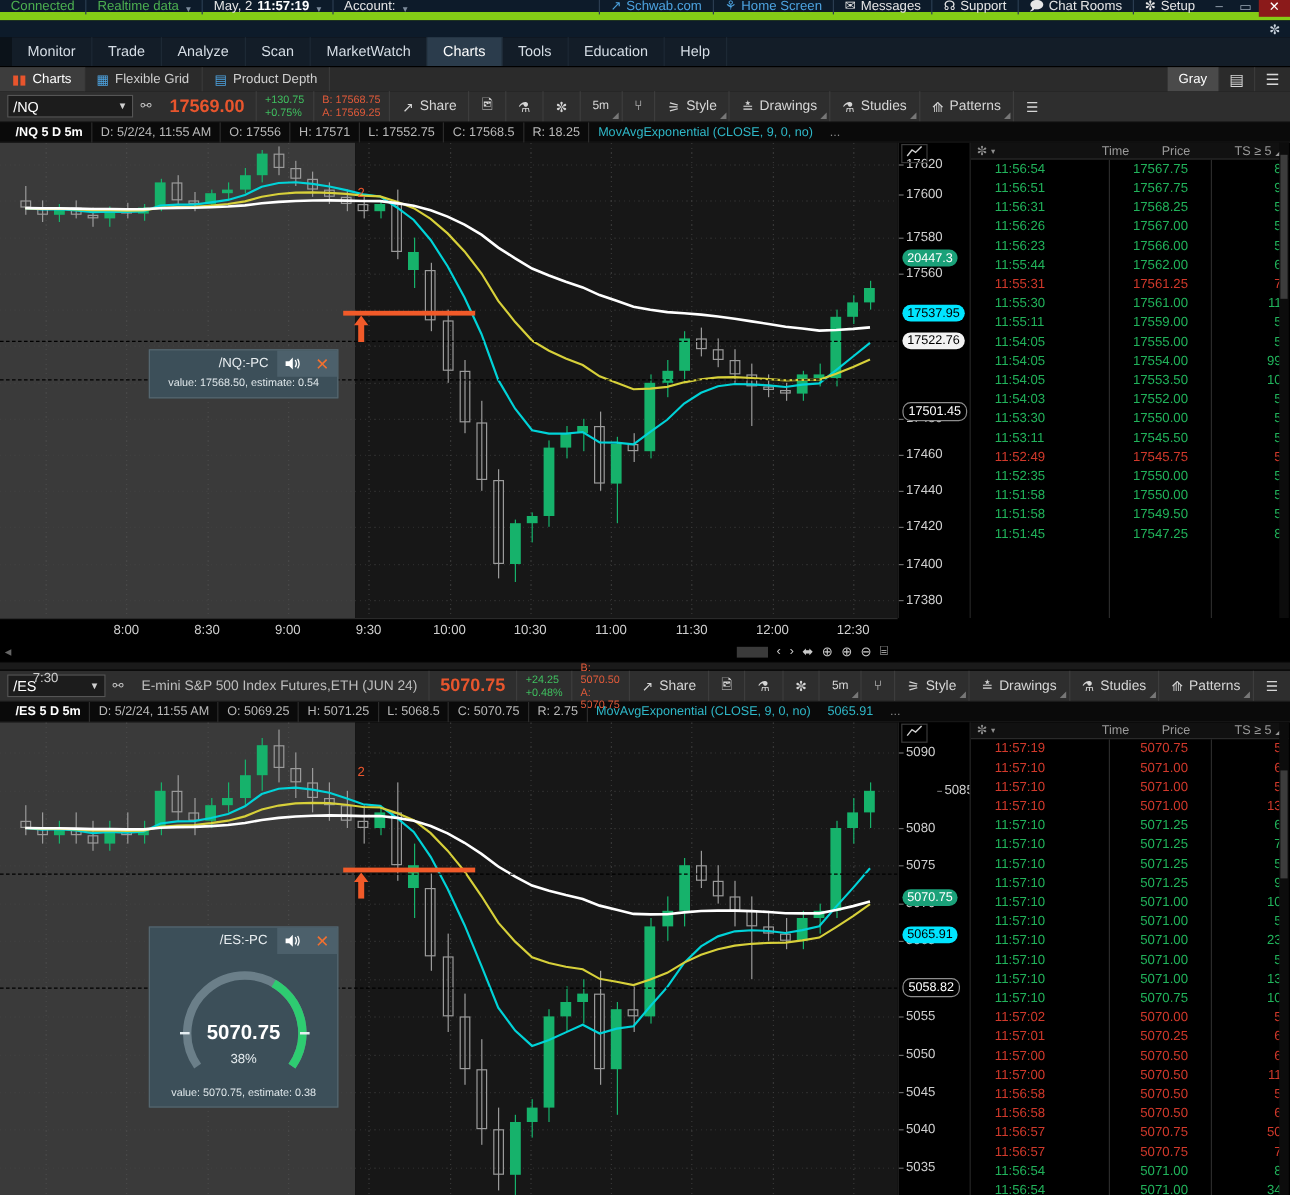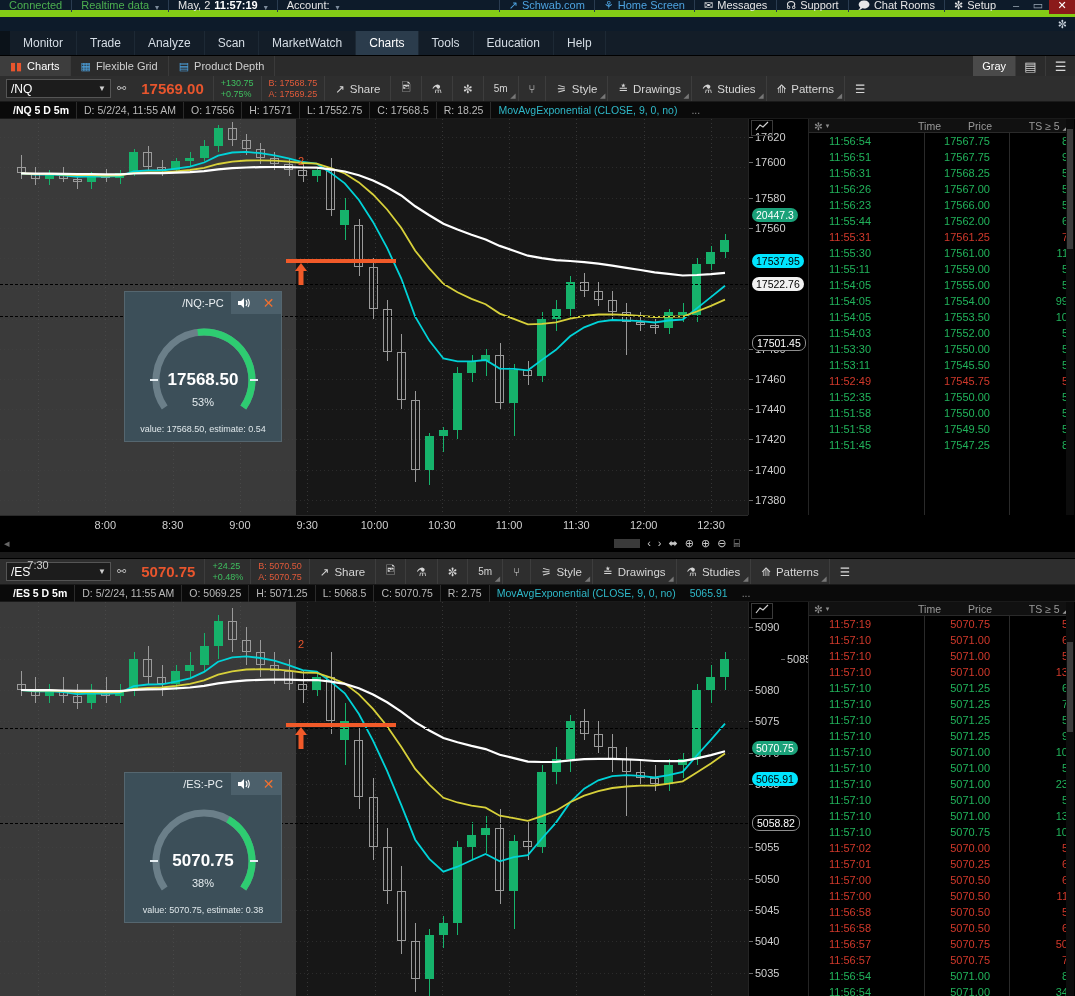--- a/index.html
+++ b/index.html
@@ -453,30 +453,20 @@
                 <polygon points="1,4 4,4 7,1 7,11 4,8 1,8" fill="#fff"></polygon>
                 <path d="M9 3 Q11 6 9 9" stroke="#fff" fill="none" stroke-width="1.1"></path>
                 <path d="M11 2 Q13.5 6 11 10" stroke="#fff" fill="none" stroke-width="1.1"></path>
               </svg>
             </div>
             <div class="gb">
               <span style="color:#f07030;font-size:14px;line-height:1">✕</span>
             </div>
           </div>
         </div>
-        <div style="position: relative; height: 110px;">
-          <svg width="158" height="110" style="position:absolute;left:0;top:0">
-            <path d="M39.7,93.5 A48,48 0 1 1 118.3,93.5" stroke="#6b7f89" stroke-width="7" fill="none" stroke-linecap="butt"></path>
-            <path d="M72.7,18.4 A48,48 0 0 1 118.3,93.5" stroke="#2ecc71" stroke-width="7" fill="none" stroke-linecap="butt"></path>
-            <line x1="25" y1="66" x2="33" y2="66" stroke="#e6eef2" stroke-width="2"></line>
-            <line x1="125" y1="66" x2="133" y2="66" stroke="#e6eef2" stroke-width="2"></line>
-          </svg>
-          <div class="gauge-val" style="top:56px">17568.50</div>
-          <div class="gauge-pct" style="top:82px">53%</div>
-        </div>
         <div class="gauge-foot">value: 17568.50, estimate: 0.54</div>
       </div>
     </div>
   <div class="axiswrap" id="axis1" style="width:60px;height:396px">
       <div class="ytick" style="top: 18.1374px;">17620<span class="dash"></span></div>
       <div class="ytick" style="top: 43px;">17600<span class="dash"></span></div>
       <div class="ytick" style="top: 78.5954px;">17580<span class="dash"></span></div>
       <div class="ytick" style="top: 109px;">17560<span class="dash"></span></div>
       <div class="ytick" style="top: 229.74px;">17480<span class="dash"></span></div>
       <div class="ytick" style="top: 259.969px;">17460<span class="dash"></span></div>
@@ -639,20 +629,21 @@
 </div>
 
 <div class="hsplit"></div>
 
 <div class="symbar">
   <div class="sym-input">
     <span>/ES</span>
     <span class="tri">▼</span>
   </div>
   <div class="sb-cell" style="border-right:none;padding:0 6px">⚯</div>
+  <div class="sb-cell sb-desc" style="flex:0 0 auto">E-mini S&amp;P 500 Index Futures,ETH (JUN 24)</div>
   <div class="last-px">5070.75</div>
   <div class="chg">
     <span>+24.25</span>
     <span>+0.48%</span>
   </div>
   <div class="ba">
     <span>B: 5070.50</span>
     <span>A: 5070.75</span>
   </div>
   <div class="tbtn">

